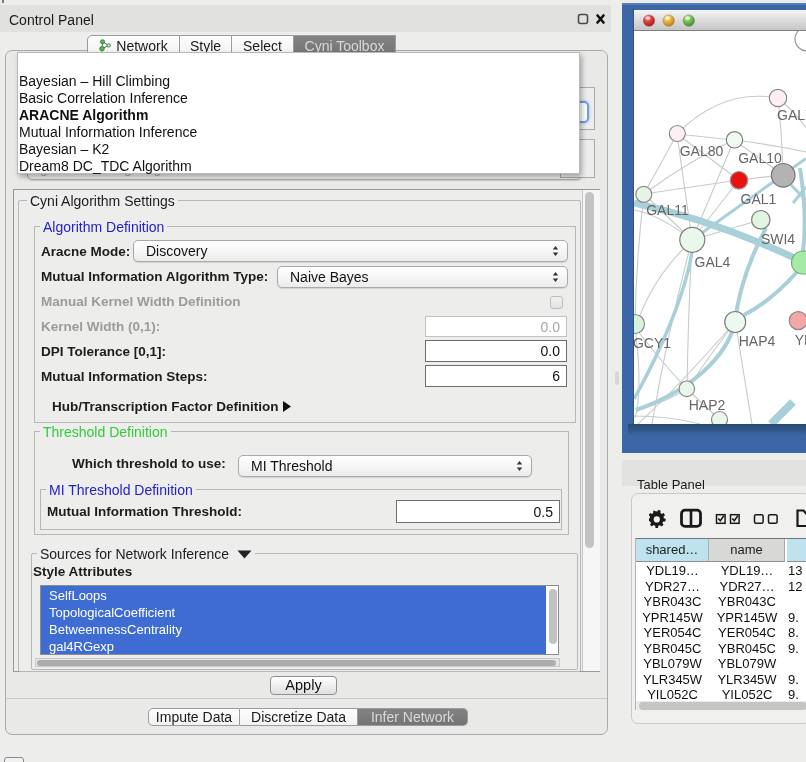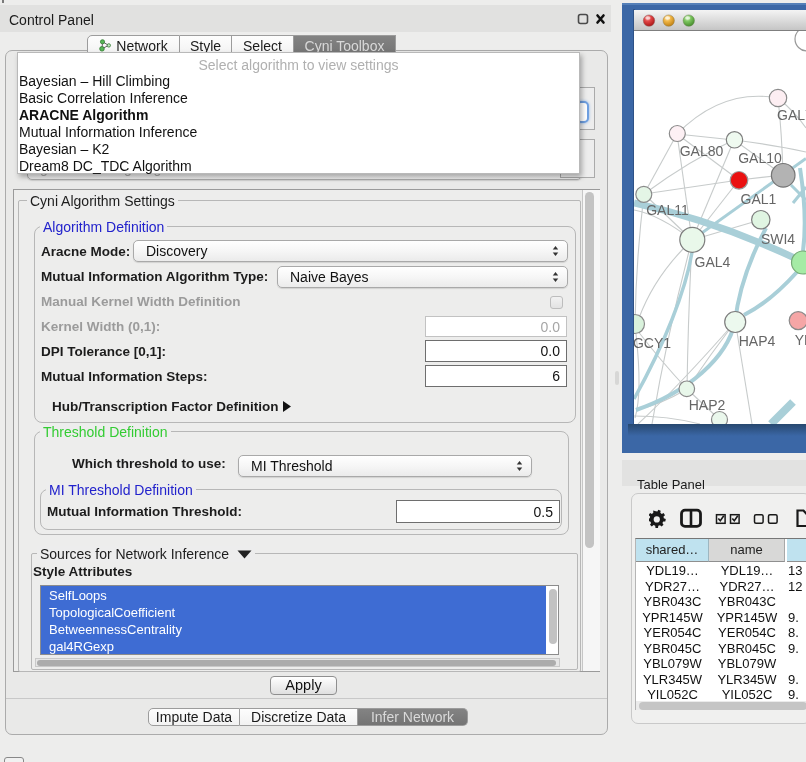--- a/index.html
+++ b/index.html
@@ -1,18 +1,18 @@
 <!DOCTYPE html>
 <html><head>
 <meta charset="utf-8">
 <style>
 html,body{margin:0;padding:0}
 body{width:806px;height:762px;background:#ededec;font-family:"Liberation Sans",sans-serif;position:relative;overflow:hidden}
 .abs{position:absolute}
-.grp{position:absolute;border:1px solid #b7b7b7;border-radius:8px}
+.grp{position:absolute;border:1px solid #b7b7b7;border-radius:0}
 .gtitle{position:absolute;top:-8px;left:5px;background:#ededed;padding:0 3px;font-size:14px;white-space:nowrap}
 .lbl{position:absolute;font-size:13.5px;font-weight:bold;color:#1c1c1c;white-space:nowrap;line-height:14px}
 .combo{position:absolute;border:1px solid #a9a9a9;border-radius:5px;background:linear-gradient(#ffffff,#f6f6f6 50%,#ebebeb);box-shadow:0 1px 1px rgba(0,0,0,.12);font-size:14px;color:#111}
 .combo .ct{position:absolute;left:12px;top:50%;transform:translateY(-50%)}
 .combo .step{position:absolute;right:8px;top:50%;transform:translateY(-50%);width:7px;height:14px}
 .tfield{position:absolute;background:#fff;border:1px solid #6e6e6e;font-size:14px;color:#111;text-align:right}
 .tfield span{position:absolute;right:6px;top:50%;transform:translateY(-50%)}
 .tab{height:21px;border:1px solid #9c9c9c;border-left:none;background:linear-gradient(#fdfdfd,#f2f2f2);font-size:14px;color:#1a1a1a;display:inline-flex;align-items:center;justify-content:center;box-sizing:border-box}
 .tabsel{background:linear-gradient(#838383,#747474);color:#d9d9d9}
 </style>
@@ -138,21 +138,20 @@
 
 <div class="abs" style="left:148px;top:708px;display:flex">
  <div class="tab" style="height:18px;border-left:1px solid #9c9c9c;border-radius:5px 0 0 5px;width:92px">Impute Data</div>
  <div class="tab" style="height:18px;width:118px">Discretize Data</div>
  <div class="tab tabsel" style="height:18px;width:110px;border-radius:0 5px 5px 0">Infer Network</div>
 </div>
 
 <div class="abs" style="left:4px;top:757px;width:20px;height:12px;border:1.5px solid #888;border-radius:3px;background:#f1f1f1;box-sizing:border-box"></div>
 
 <div class="abs" style="left:17px;top:52px;width:563px;height:122px;background:#fff;border:1px solid #b9b9b9;box-sizing:border-box;box-shadow:2px 3px 5px rgba(0,0,0,.3)">
-  <div class="abs" style="left:0;top:4px;width:100%;text-align:center;font-size:14px;color:#b0b0b0">Select algorithm to view settings</div>
   <div class="abs" style="left:1px;top:19.5px;font-size:14px;color:#111;line-height:17px">Bayesian – Hill Climbing<br>Basic Correlation Inference<br><b>ARACNE Algorithm</b><br>Mutual Information Inference<br>Bayesian – K2<br>Dream8 DC_TDC Algorithm</div>
 </div>
 
 <div class="abs" style="left:615px;top:371px;width:4px;height:14px;background:#d7d7d6;border-radius:2px"></div>
 
 <div class="abs" style="left:622px;top:3px;width:184px;height:450px;background:#3b67a6"></div>
 <div class="abs" style="left:622px;top:3px;width:184px;height:2px;background:#547fb8"></div>
 
 <div class="abs" style="left:628px;top:424px;width:178px;height:12px;background:linear-gradient(#27486f,#3b67a6)"></div>
 

